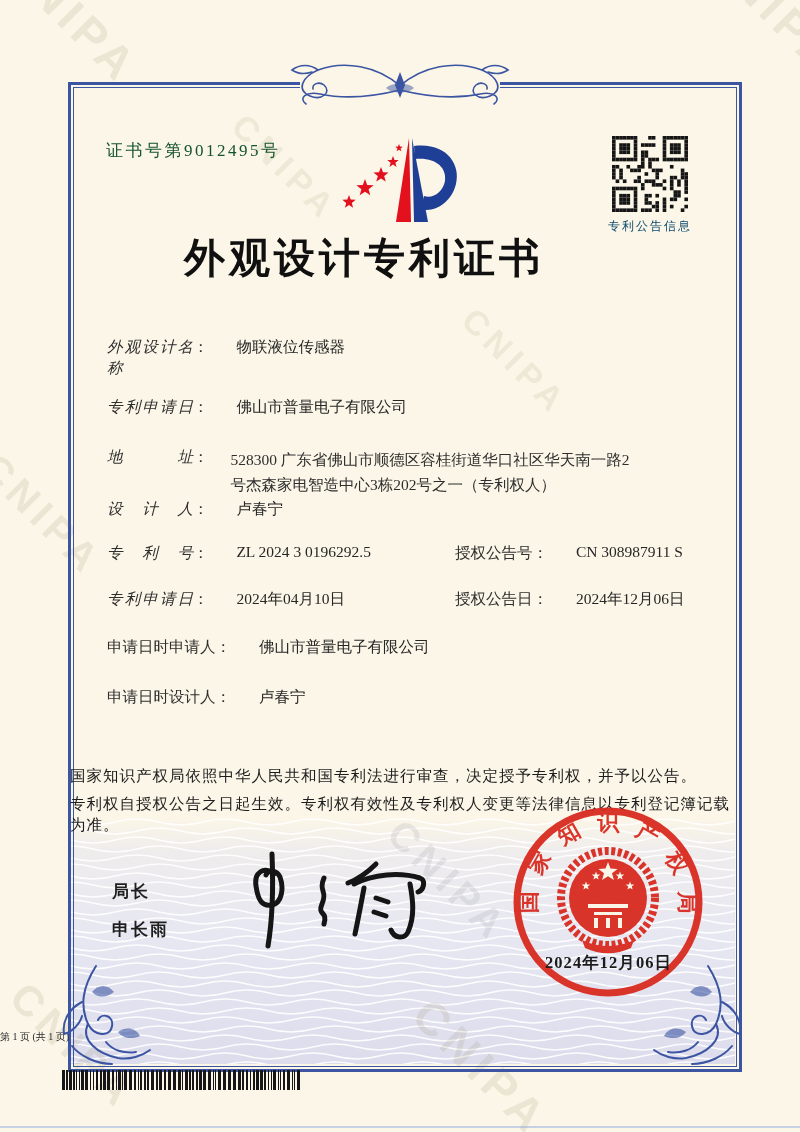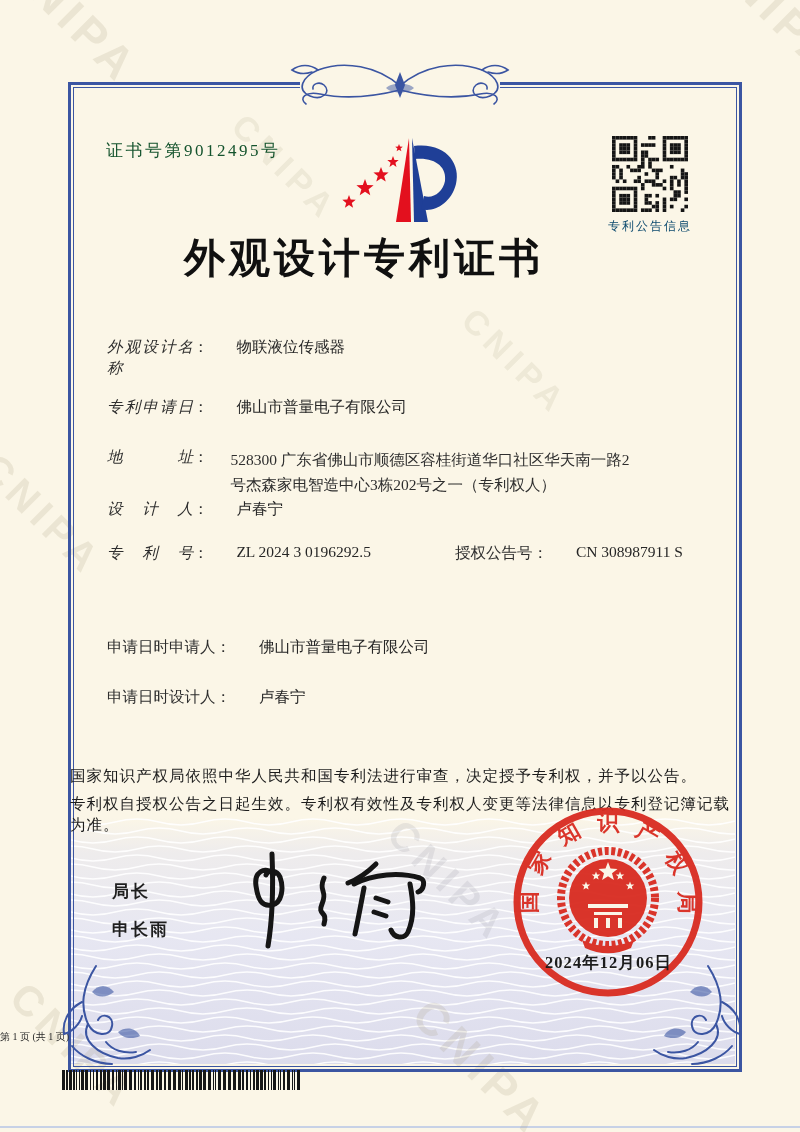--- a/index.html
+++ b/index.html
@@ -392,20 +392,28 @@
 
   <div class="row" style="top:543px">
     <span class="lbl">专利号</span><span class="colon">：</span>
     <span class="val">ZL 2024 3 0196292.5</span>
     <span class="col2">
       <span class="lbl-wide">授权公告号</span><span class="colon">：</span>
       <span class="val">CN 308987911 S</span>
     </span>
   </div>
 
+  <div class="row" style="top:589px">
+    <span class="lbl">专利申请日</span><span class="colon">：</span>
+    <span class="val">2024年04月10日</span>
+    <span class="col2">
+      <span class="lbl-wide">授权公告日</span><span class="colon">：</span>
+      <span class="val">2024年12月06日</span>
+    </span>
+  </div>
 
   <div class="row" style="top:637px">
     <span class="lbl-wide">申请日时申请人</span><span class="colon">：</span>
     <span class="val">佛山市普量电子有限公司</span>
   </div>
 
   <div class="row" style="top:687px">
     <span class="lbl-wide">申请日时设计人</span><span class="colon">：</span>
     <span class="val">卢春宁</span>
   </div>

